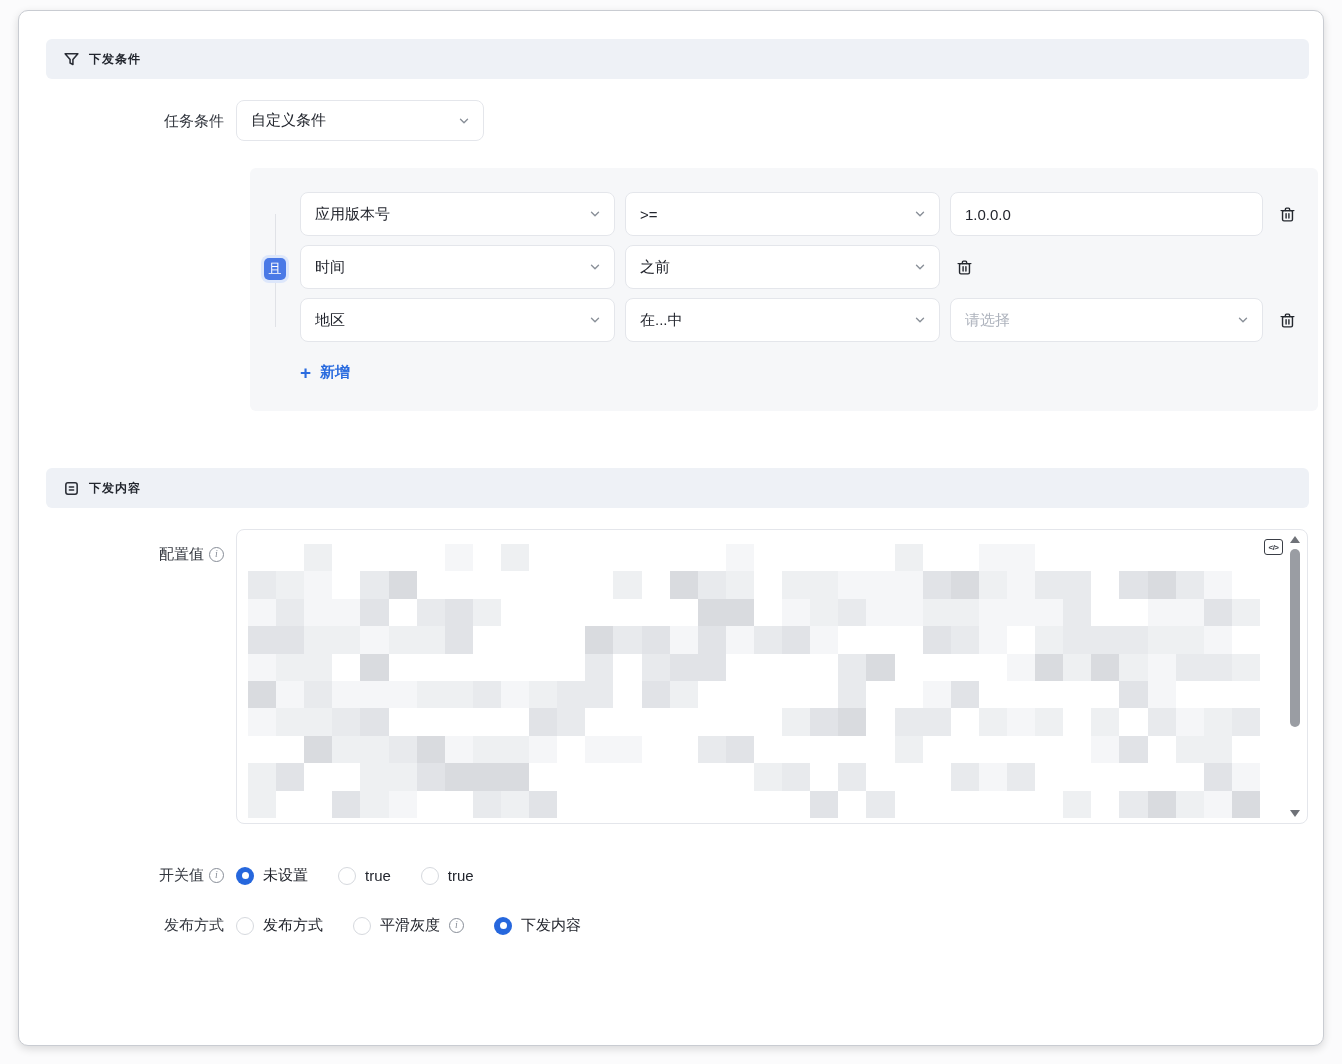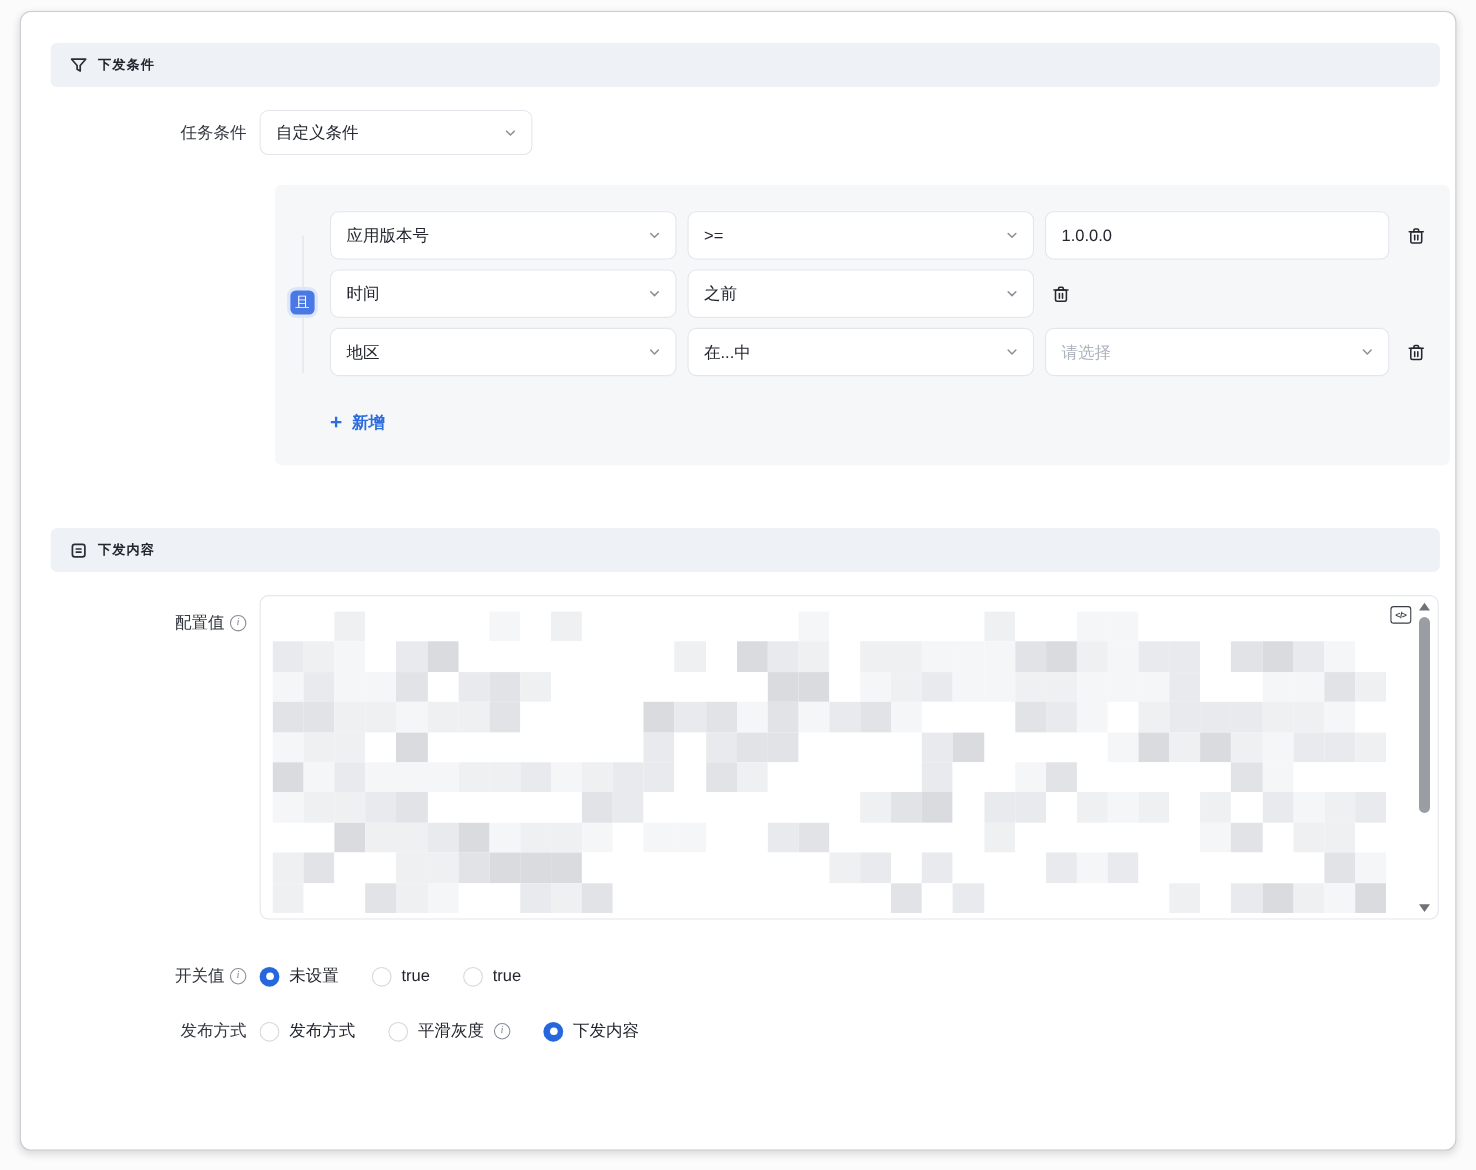--- a/index.html
+++ b/index.html
@@ -30,21 +30,21 @@
   .task-select { width:248px; }
 
   .cond-panel { margin:27px 16px 0 231px; width:1068px; background:#f6f7f9;
     border-radius:6px; padding:24px 10px 28px 50px; position:relative; }
   .cond-line { position:absolute; left:25px; top:46px; bottom:84px; width:1px; background:#e0e2e7; }
   .logic-badge { position:absolute; left:14px; top:50%; margin-top:-32px; width:22px; height:22px;
     background:#4a79e6; color:#fff; font-size:13px; border-radius:5px;
     display:flex; align-items:center; justify-content:center;
     box-shadow:0 0 0 3px #dde7fb; }
   .cond-row { display:flex; align-items:center; gap:10px; margin-bottom:9px; }
-  .cond-row:last-of-type { margin-bottom:12px; }
+  .cond-row:last-of-type { margin-bottom:0; }
   .cond-sel { width:315px; height:44px; }
   .cond-val { width:313px; height:44px; background:#fff; border:1px solid #e4e6eb; border-radius:8px;
     display:flex; align-items:center; justify-content:space-between; padding:0 12px 0 14px; font-size:15px; color:#23262e; }
   .placeholder { color:#aeb3bd; }
   .trash-btn { width:28px; height:28px; display:flex; align-items:center; justify-content:center;
     background:transparent; border:none; cursor:pointer; color:#24282f; }
   .add-btn { margin-top:21px; display:inline-flex; align-items:center; gap:9px; border:none;
     background:transparent; color:#2b6cdf; font-size:15px; cursor:pointer; font-weight:bold; }
   .add-btn .plus { font-size:19px; font-weight:bold; line-height:1; }
 

